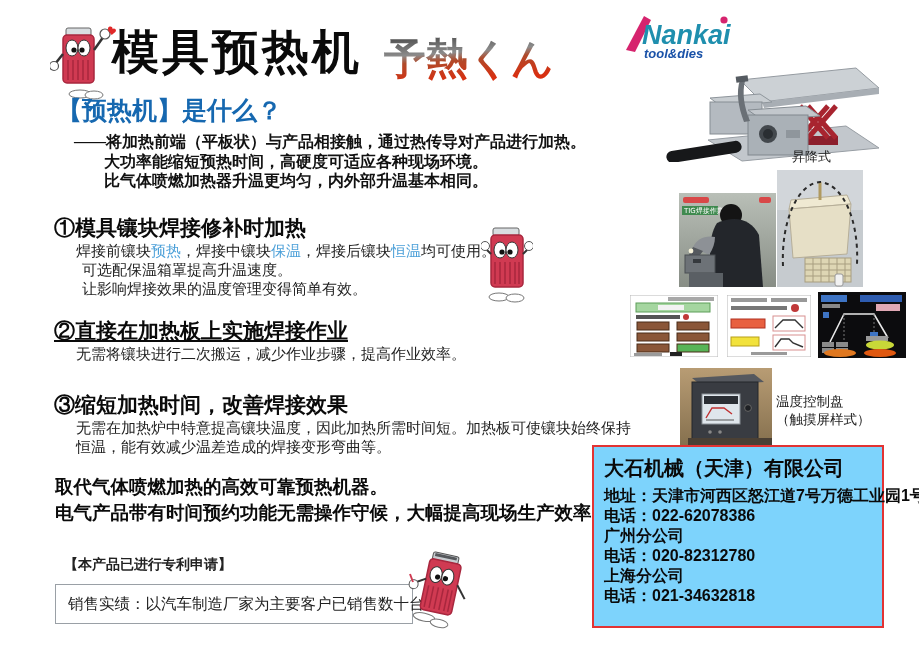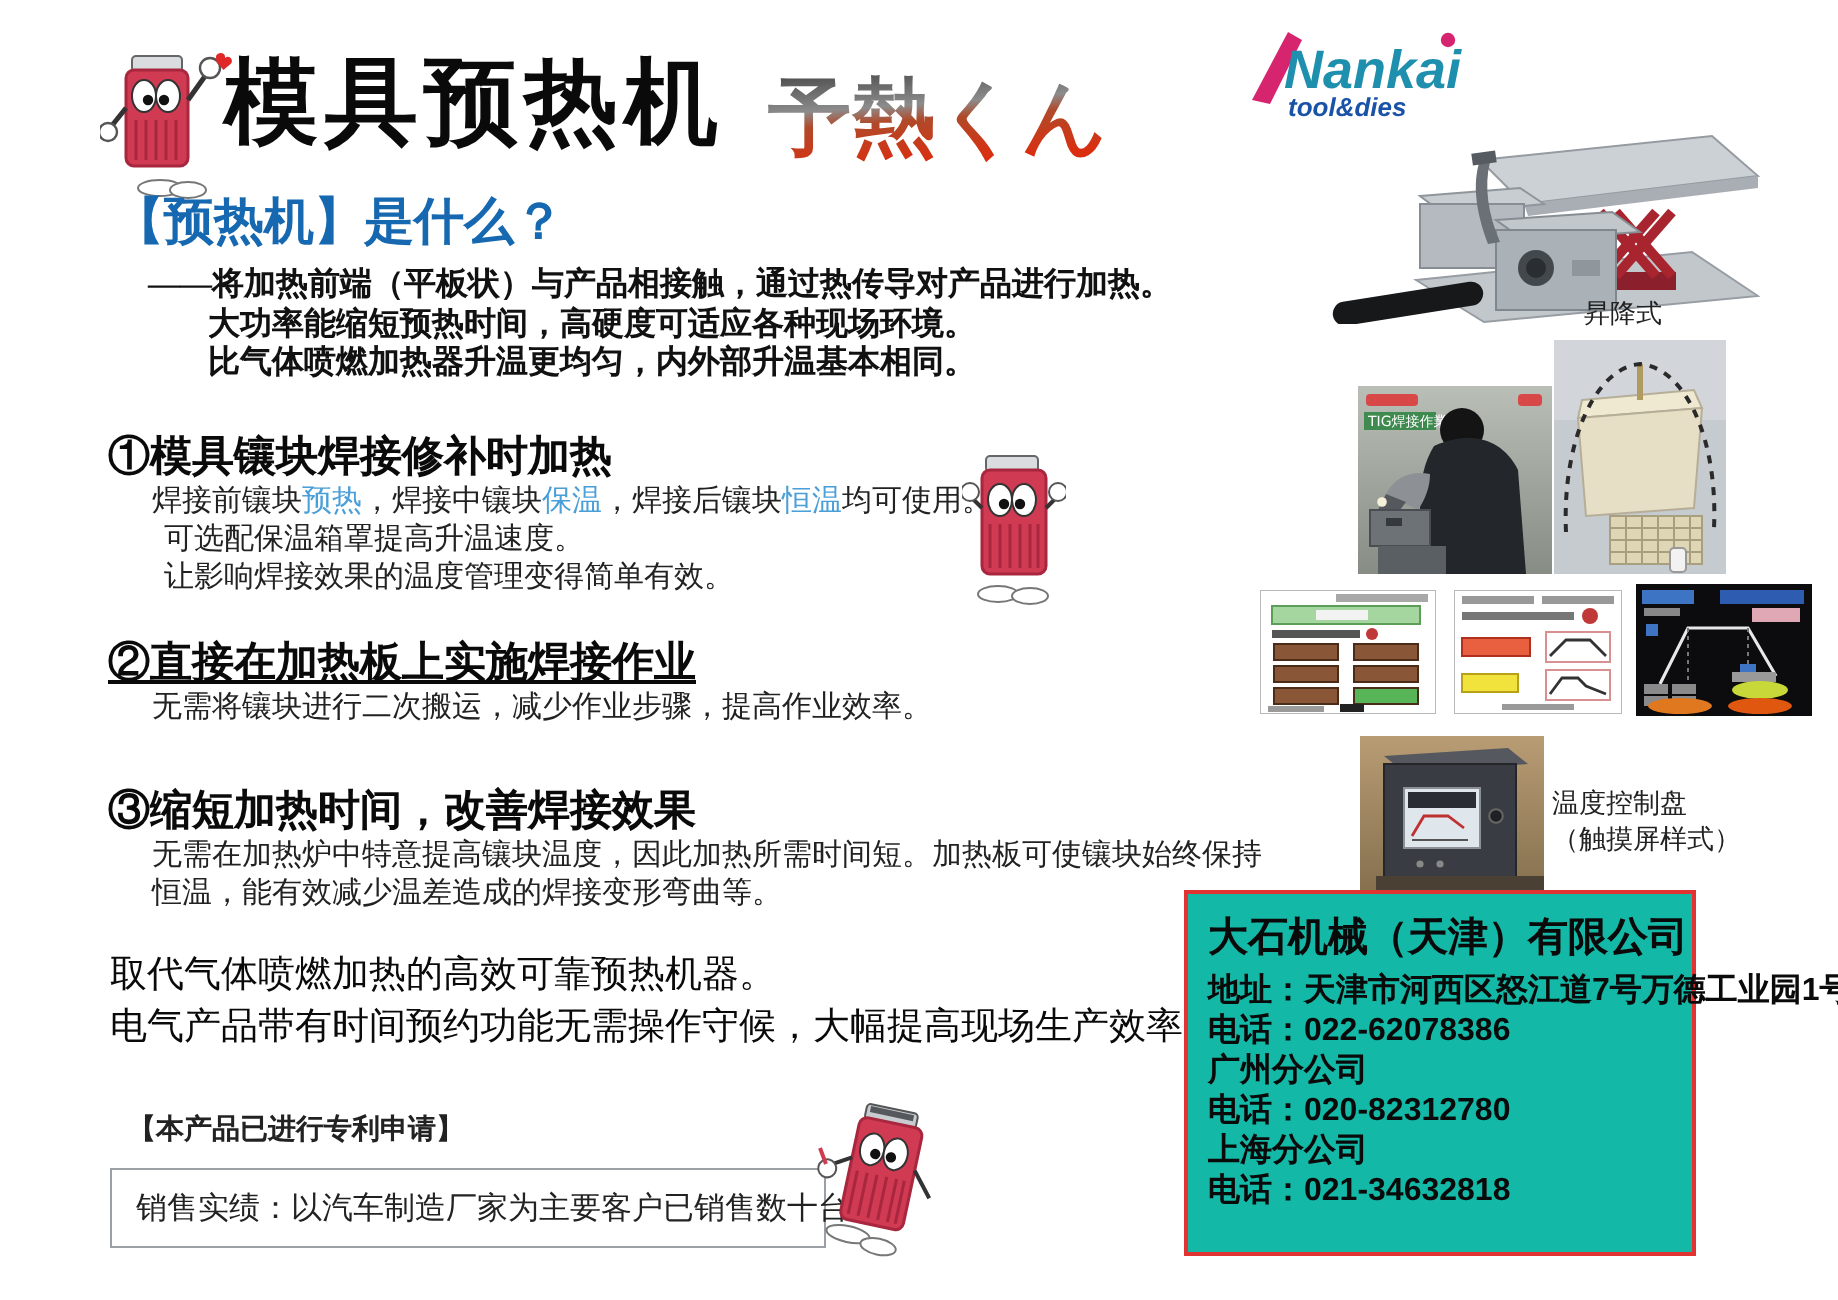--- a/index.html
+++ b/index.html
@@ -23,37 +23,37 @@
   .sec-heading{font-size:21px;font-weight:bold;color:#0a0a0a;white-space:nowrap;}
   .sec-body{font-size:15px;color:#222;white-space:nowrap;line-height:19px;}
   .term-blue{color:#4a9fd8;}
   .s1-h{left:54px;top:214px;}
   .s1-b{left:76px;top:242px;}
   .s2-h{left:54px;top:317px;text-decoration:underline;}
   .s2-b{left:76px;top:345px;}
   .s3-h{left:54px;top:391px;}
   .s3-b{left:76px;top:419px;}
   
-  .closing{font-size:18.5px;font-weight:normal;color:#0a0a0a;white-space:nowrap;}
+  .closing{font-size:18.5px;font-weight:bold;color:#0a0a0a;white-space:nowrap;}
   .closing-1{left:55px;top:474px;}
   .closing-2{left:55px;top:500px;}
   
   .patent-note{left:64px;top:556px;font-size:14px;font-weight:bold;color:#222;}
   .sales-box{
     left:55px;top:584px;width:344px;height:38px;border:1px solid #9aa0a6;
     display:flex;align-items:center;padding-left:12px;font-size:15.5px;color:#222;
     white-space:nowrap;
   }
   
   .lift-caption{left:792px;top:148px;font-size:13px;color:#222;}
   .panel-label{left:776px;top:393px;font-size:13.5px;color:#222;line-height:18px;}
   
   .company-box{
-    left:592px;top:445px;width:256px;height:183px;border:2px solid #e23333;
-    background:#14b8a6;padding:6px 10px;box-sizing:border-box;
+    left:592px;top:445px;width:292px;height:183px;border:2px solid #e23333;
+    background:#7dd3fc;padding:6px 10px;box-sizing:border-box;
     font-family:"Liberation Sans","DejaVu Sans",sans-serif;
   }
   .company-name{font-size:20px;font-weight:bold;color:#0a0a0a;margin:2px 0 4px 0;white-space:nowrap;}
   .company-line{font-size:16px;font-weight:bold;color:#0a0a0a;line-height:20px;white-space:nowrap;}
   .company-gap{height:18px;}
   .nowrap{white-space:nowrap;}
 </style>
 </head>
 <body>
 

